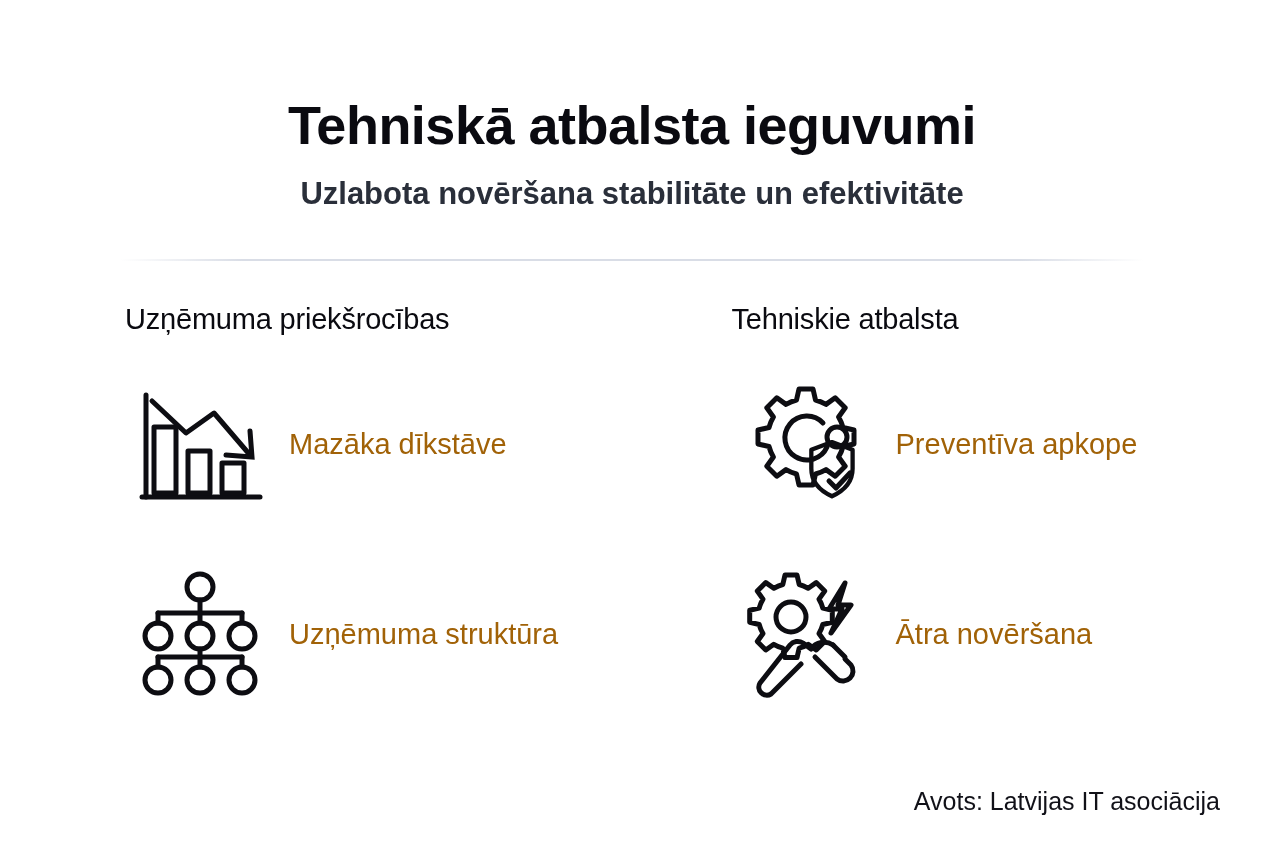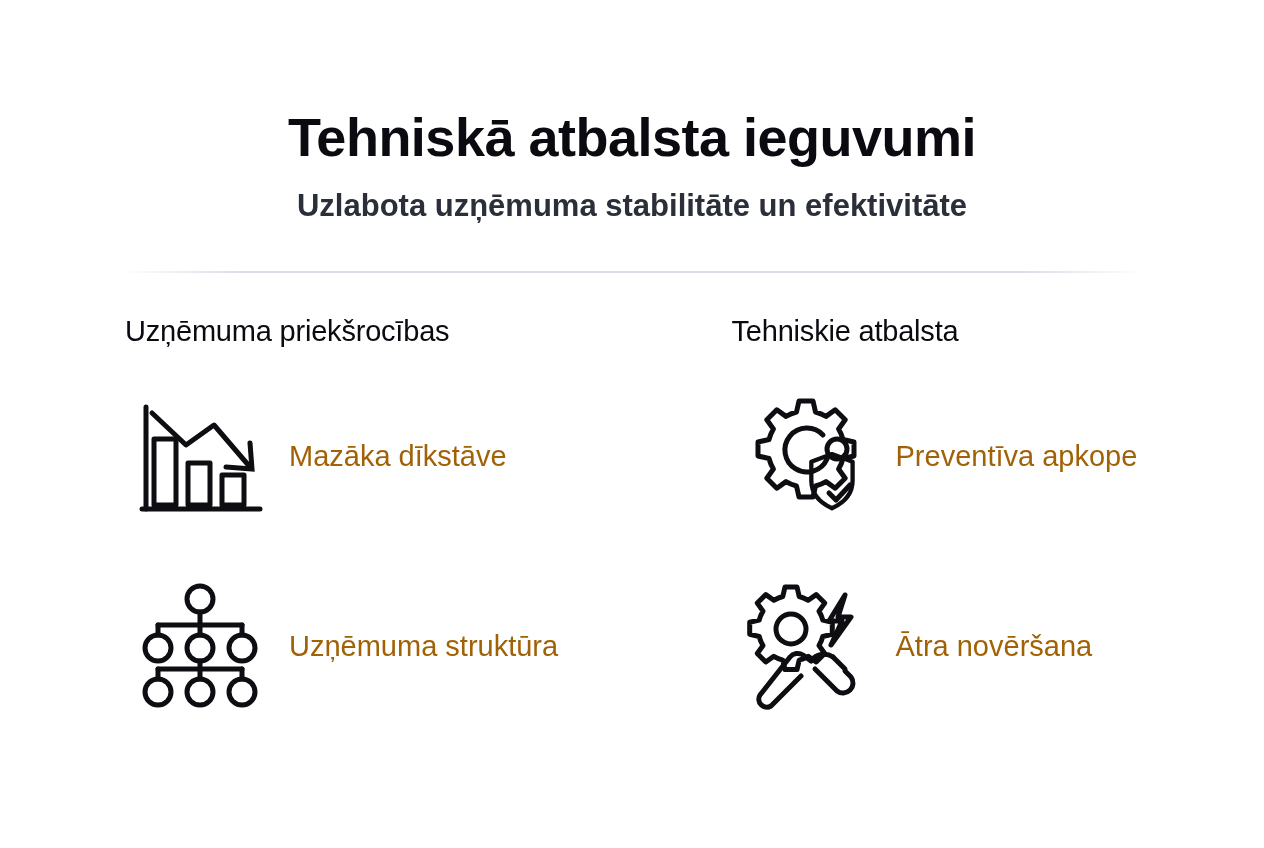--- a/index.html
+++ b/index.html
@@ -23,21 +23,21 @@
   .header {
     text-align: center;
     padding-top: 96px;
   }
   .title {
     font-size: 54px;
     font-weight: bold;
     letter-spacing: -0.5px;
     color: #0a0a10;
     line-height: 1.1;
-    margin: 12px;
+    margin: 0;
   }
   .subtitle {
     font-size: 31px;
     font-weight: bold;
     color: #2a2f3a;
     margin: 20px 0 0 0;
     line-height: 1.2;
   }
   .divider {
     margin: 46px auto 0 auto;
@@ -96,21 +96,21 @@
     color: #111118;
   }
 </style>
 </head>
 <body>
 
 <div class="page">
 
   <div class="header">
     <h1 class="title">Tehniskā atbalsta ieguvumi</h1>
-    <h2 class="subtitle">Uzlabota uzņēmuma stabilitāte un efektivitāte</h2>
+    <h2 class="subtitle">Uzlabota novēršana stabilitāte un efektivitāte</h2>
   </div>
 
   <div class="divider"></div>
 
   <div class="columns">
 
     <div class="col left">
       <div class="col-heading">Uzņēmuma priekšrocības</div>
 
       <div class="item">
@@ -180,14 +180,15 @@
             <path d="M78 92 l22 22 a10 10 0 0 0 14-14 l-6-6"></path>
             <path d="M96 80 l12 12"></path>
           </svg>
         </span>
         <span class="item-label">Ātra novēršana</span>
       </div>
     </div>
 
   </div>
 
+  <div class="source">Avots: Latvijas IT asociācija</div>
 
 </div>
 
 </body></html>

